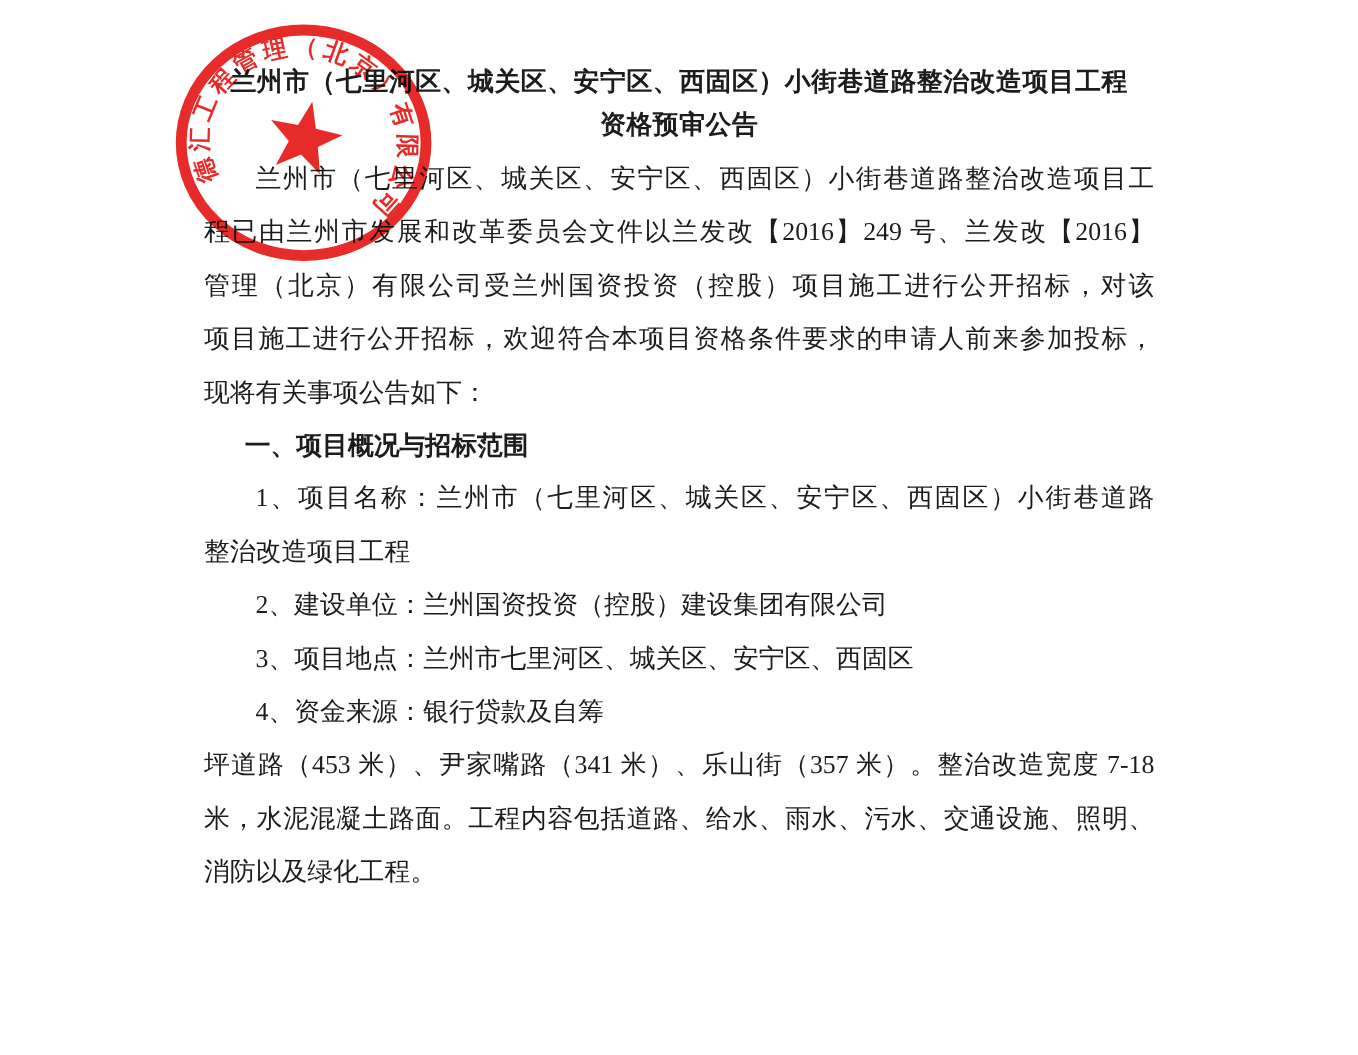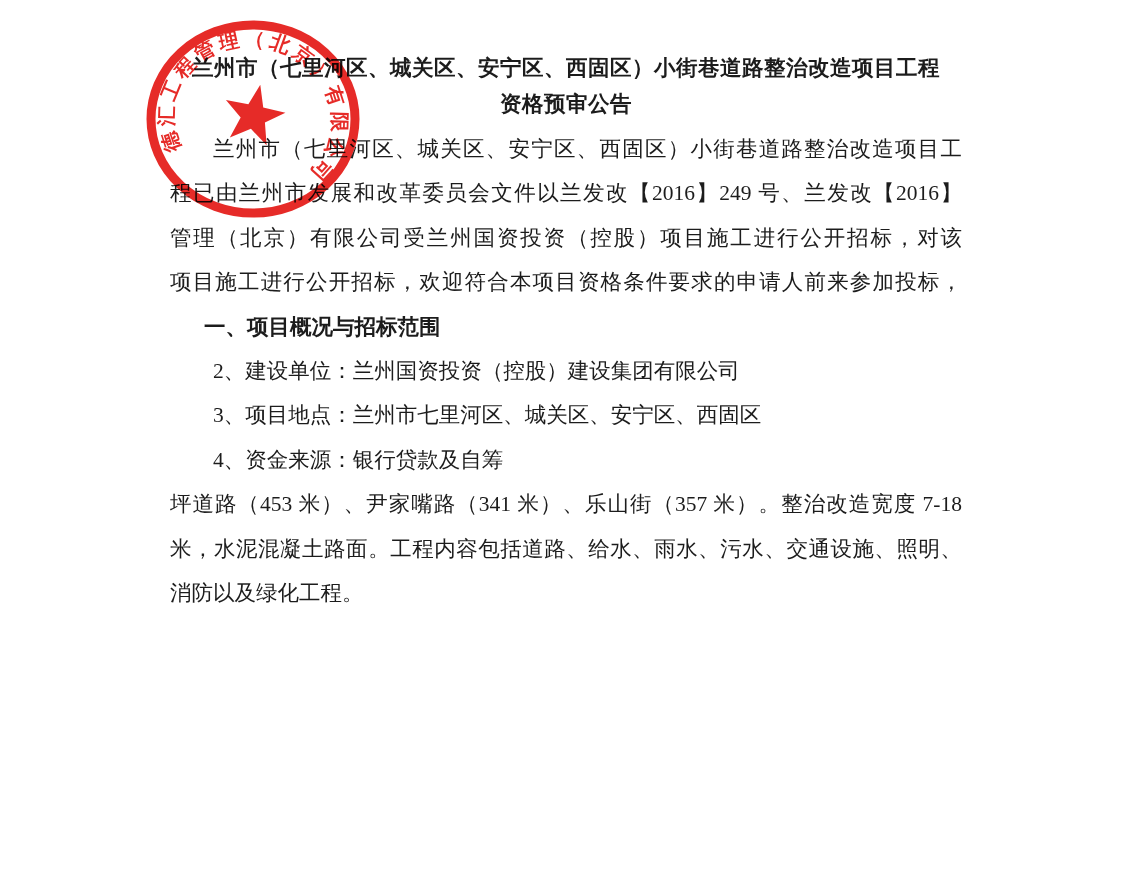--- a/index.html
+++ b/index.html
@@ -46,21 +46,24 @@
   <div class="content">
     <div class="title-block">
       <div class="title-line">兰州市（七里河区、城关区、安宁区、西固区）小街巷道路整治改造项目工程</div>
       <div class="title-line">资格预审公告</div>
     </div>
 
     <div class="ln ind">兰州市（七里河区、城关区、安宁区、西固区）小街巷道路整治改造项目工</div>
     <div class="ln">程已由兰州市发展和改革委员会文件以兰发改【2016】249 号、兰发改【2016】</div>
     <div class="ln">管理（北京）有限公司受兰州国资投资（控股）项目施工进行公开招标，对该</div>
     <div class="ln">项目施工进行公开招标，欢迎符合本项目资格条件要求的申请人前来参加投标，</div>
+    <div class="ln end">现将有关事项公告如下：</div>
     <div class="ln end bold ind-h">一、项目概况与招标范围</div>
+    <div class="ln ind">1、项目名称：兰州市（七里河区、城关区、安宁区、西固区）小街巷道路</div>
+    <div class="ln end">整治改造项目工程</div>
     <div class="ln end ind">2、建设单位：兰州国资投资（控股）建设集团有限公司</div>
     <div class="ln end ind">3、项目地点：兰州市七里河区、城关区、安宁区、西固区</div>
     <div class="ln end ind">4、资金来源：银行贷款及自筹</div>
     <div class="ln">坪道路（453 米）、尹家嘴路（341 米）、乐山街（357 米）。整治改造宽度 7-18</div>
     <div class="ln">米，水泥混凝土路面。工程内容包括道路、给水、雨水、污水、交通设施、照明、</div>
     <div class="ln end">消防以及绿化工程。</div>
   </div>
 
   <div class="stamp">
     <svg viewBox="0 0 222 206" xmlns="http://www.w3.org/2000/svg">

